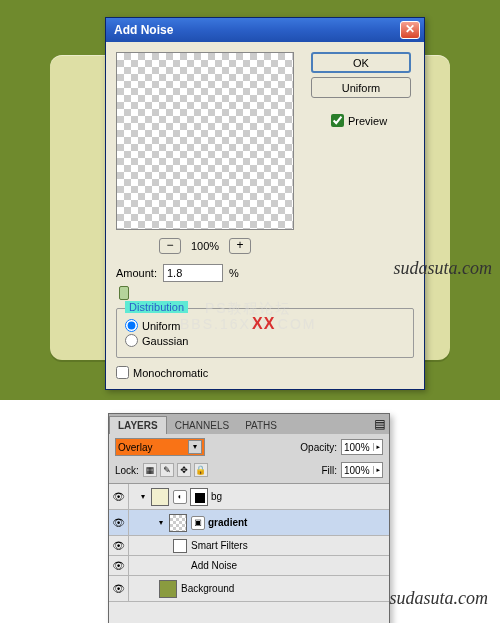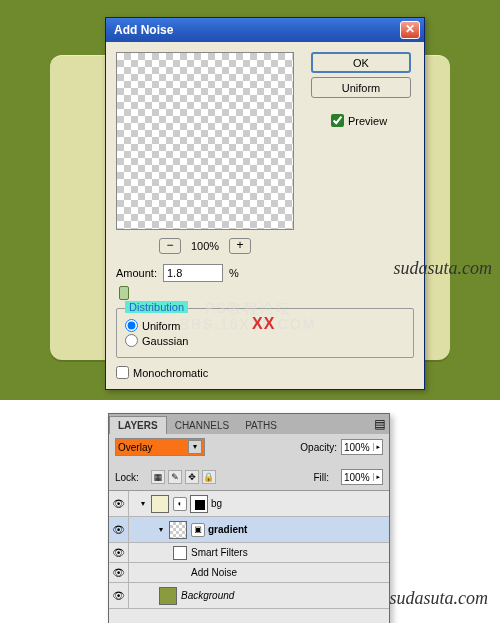--- a/index.html
+++ b/index.html
@@ -36,41 +36,41 @@
 .tabs { display: flex; background: #b3b3b3; height: 20px; align-items: flex-end; }
 .tab { padding: 3px 8px; color: #333; font-size: 10px; cursor: pointer; }
 .tab.active { background: #d6d6d6; font-weight: bold; border-top: 1px solid #888; border-left: 1px solid #888; border-right: 1px solid #888; }
 .menu-btn { margin-left: auto; width: 18px; text-align: center; cursor: pointer; font-size: 12px; line-height: 20px; }
 .row1 { display: flex; align-items: center; padding: 4px 6px; gap: 4px; background: #d6d6d6; }
 .dropdown { flex: 0 0 90px; height: 18px; border: 1px solid #888; background: #f97316; font-size: 10px; padding: 0 2px; display:flex; align-items:center; justify-content:space-between; cursor:pointer; }
 .drop-arrow { width: 14px; height: 14px; background: #d6d6d6; border: 1px solid #888; text-align: center; font-size: 8px; line-height: 12px; }
 .label-sm { font-size: 10px; }
 .pct-input { width: 42px; height: 16px; border: 1px solid #888; background:#fff; font-size: 10px; display:flex; align-items:center; justify-content:space-between; padding:0 2px; }
 .pct-arrow { font-size: 7px; border-left: 1px solid #aaa; padding-left: 2px; cursor:pointer; }
-.row2 { display: flex; align-items: center; padding: 2px 6px 5px; gap: 12px; border-bottom: 1px solid #999; margin-top: 7px; }
+.row2 { display: flex; align-items: center; padding: 2px 6px 5px; gap: 4px; border-bottom: 1px solid #999; }
 .lock-icons { display: flex; gap: 3px; }
 .lock-ic { width: 14px; height: 14px; border: 1px solid #aaa; background: #e8e8e8; text-align: center; font-size: 9px; line-height: 12px; cursor: pointer; }
 .layer-row { display: flex; align-items: center; height: 26px; border-bottom: 1px solid #b5b5b5; background: #e8e8e8; }
 .layer-row.selected { background: #c8d8ef; }
 .eye { width: 20px; text-align: center; border-right: 1px solid #b5b5b5; height: 100%; display:flex; align-items:center; justify-content:center; cursor:pointer; }
 .indent1 { width: 12px; }
 .indent2 { width: 30px; }
 .indent3 { width: 44px; }
 .tri { width: 10px; font-size: 8px; cursor:pointer; }
 .thumb { width: 18px; height: 18px; border: 1px solid #666; margin-right: 4px; }
 .thumb.beige { background: #f2f0cf; }
 .thumb.checker { background-image: linear-gradient(45deg,#ccc 25%,transparent 25%,transparent 75%,#ccc 75%),linear-gradient(45deg,#ccc 25%,transparent 25%,transparent 75%,#ccc 75%); background-size: 6px 6px; background-position:0 0,3px 3px; background-color:#fff; }
 .thumb.white { background: #fff; }
 .thumb.olive { background: #8a9b3f; }
 .thumb.mask { background: #fff; width: 18px; height: 18px; border: 1px solid #666; margin-right: 3px; position: relative; }
 .thumb.mask::after { content:""; position:absolute; left:4px; top:4px; width:10px; height:10px; background:#000; }
 .fx-ic { width: 14px; height: 14px; border: 1px solid #888; background: #fff; border-radius: 2px; font-size: 8px; text-align: center; line-height: 12px; margin-right: 3px; }
 .layer-name { font-size: 10px; }
 .layer-name.bold { font-weight: bold; }
-.layer-name.ital { font-style: italic; }
+.layer-name.ital { }
 .sub-row { display: flex; align-items: center; height: 20px; border-bottom: 1px solid #b5b5b5; background: #e8e8e8; font-size: 10px; }
 .blank-row { height: 24px; background: #e8e8e8; border-bottom: 1px solid #b5b5b5; }
 .watermark2 { position: absolute; right: 12px; bottom: 14px; font-style: italic; font-family: Georgia, serif; color: #333; font-size: 18px; }
 </style>
 </head>
 <body>
 
 <div class="stage">
   <div class="rounded-panel"></div>
 

